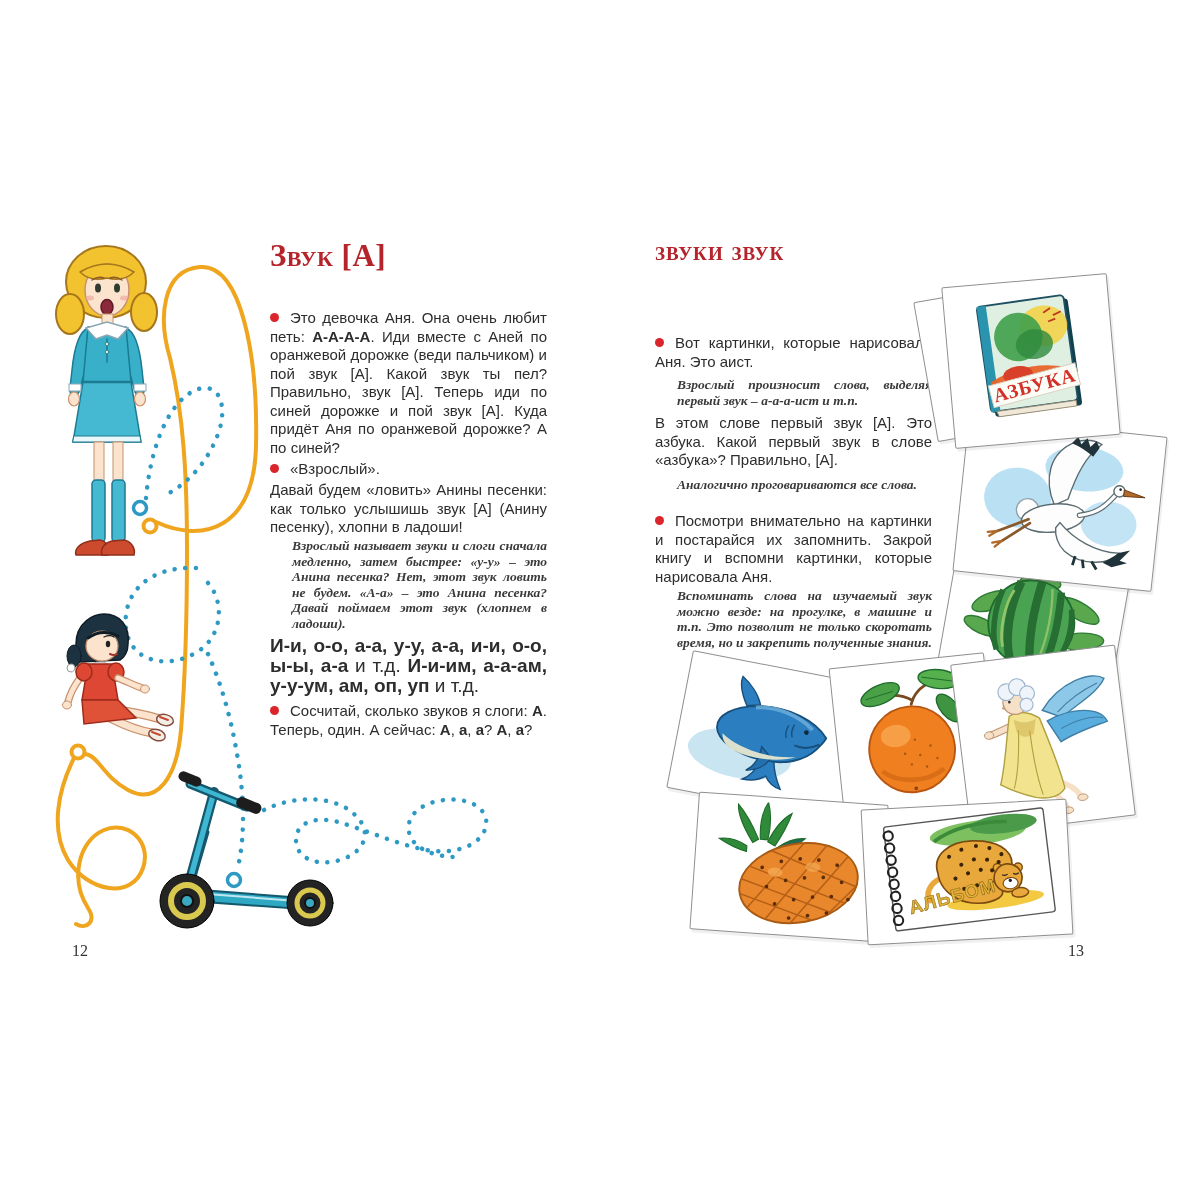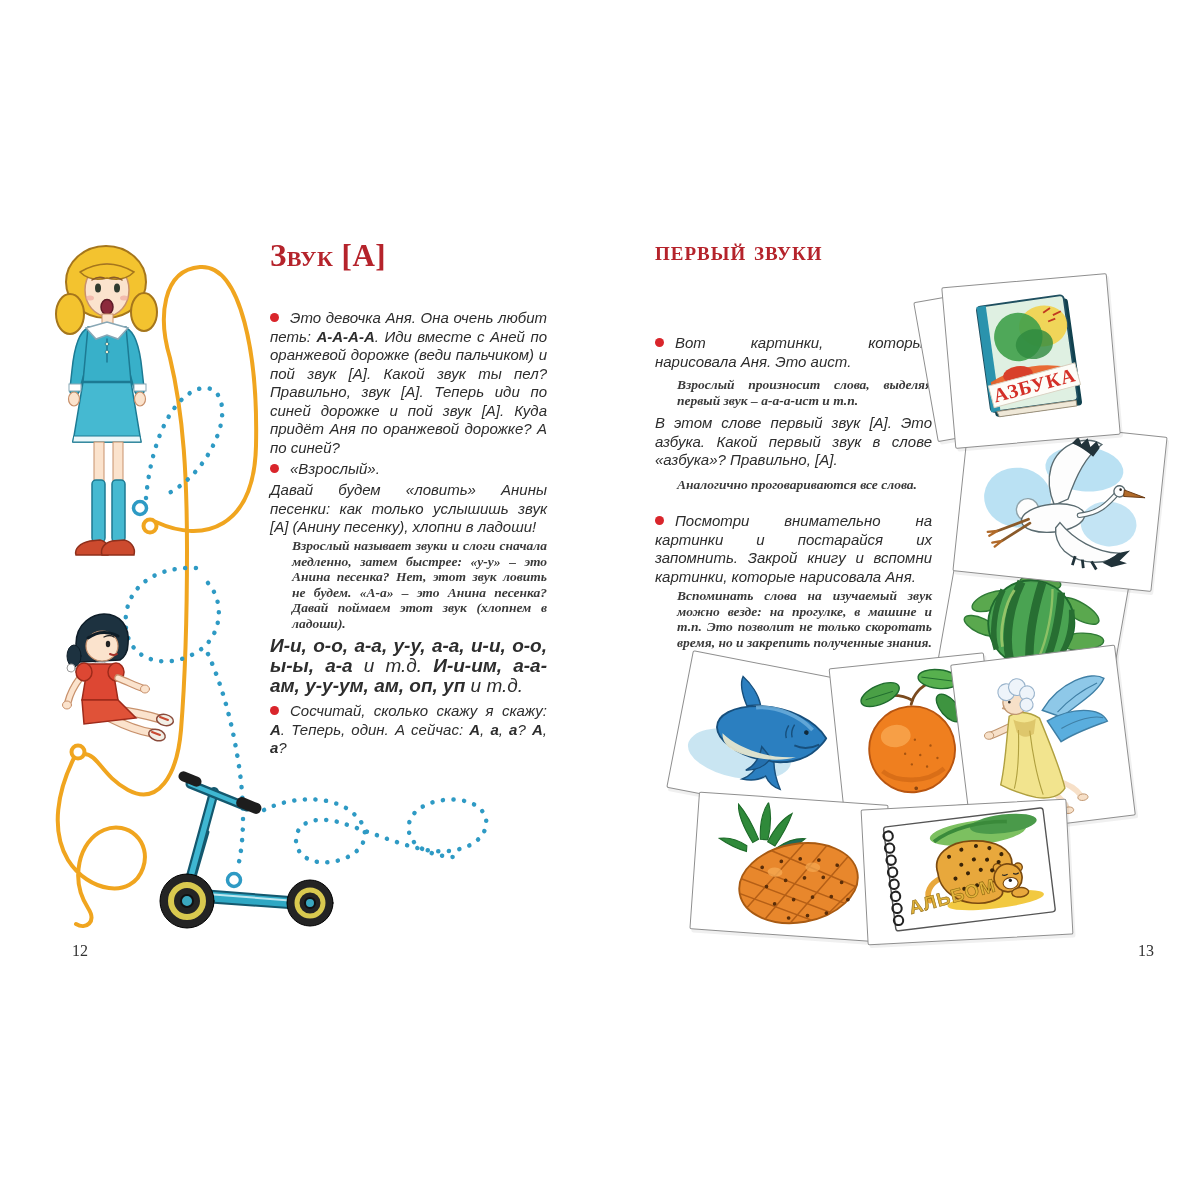--- a/index.html
+++ b/index.html
@@ -2,30 +2,30 @@
 <html><head>
 <meta charset="utf-8">
 <style>
   html,body{margin:0;padding:0;background:#fff;}
   #canvas{position:relative;width:1200px;height:1004px;background:#ffffff;overflow:hidden;
           font-family:"Liberation Sans",sans-serif;color:#2d2d2d;}
   .title{position:absolute;font-family:"Liberation Serif",serif;font-weight:bold;color:#b5232b;
          font-variant:small-caps;letter-spacing:.5px;margin:0;}
   #left-title{left:270px;top:238px;font-size:31px;}
   #right-title{left:655px;top:234px;font-size:27px;line-height:35px;letter-spacing:1px;}
-  .para{position:absolute;width:277px;font-size:15px;line-height:18.5px;text-align:justify;margin:0;font-style:italic;}
+  .para{position:absolute;width:277px;font-size:15px;line-height:18.5px;text-align:justify;margin:0;}
   .Lcol{left:270px;} .Rcol{left:655px;}
   .para b{font-weight:bold;}
   .dot{display:inline-block;width:9px;height:9px;border-radius:50%;background:#d9252b;
        margin-right:11px;position:relative;top:-1px;}
   .note{font-family:"Liberation Serif",serif;font-style:italic;font-weight:600;font-size:13.5px;
         line-height:15.5px;color:#3a3a3a;width:255px;margin-left:22px;}
   .syll{font-size:19px;line-height:20px;}
   .pageno{position:absolute;top:942px;font-family:"Liberation Serif",serif;font-size:16px;color:#333;}
-  #pageno-12{left:72px;} #pageno-13{left:1138px;}
+  #pageno-12{left:72px;} #pageno-13{left:1068px;}
   .ill{position:absolute;}
   .card{position:absolute;background:#fff;border:1.6px solid #8f8f8f;border-radius:2px;
         box-shadow:2px 3px 0 rgba(60,60,60,.08);display:flex;align-items:center;justify-content:center;}
   .card svg{width:94%;height:92%;}
 </style>
 </head>
 <body>
 
 <div id="canvas">
 
@@ -142,29 +142,29 @@
       </g>
     </svg>
 
     <h1 class="title" id="left-title">Звук [А]</h1>
 
     <p class="para Lcol" style="top:309px"><span class="dot"></span><span><span>Это девочка Аня. Она очень любит петь: </span><b>А-А-А-А</b><span>. Иди вместе с Аней по оранжевой дорожке (веди пальчиком) и пой звук [А]. Какой звук ты пел? Правильно, звук [А]. Теперь иди по синей дорожке и пой звук [А]. Куда придёт Аня по оранжевой дорожке? А по синей?</span></span></p>
     <p class="para Lcol" style="top:460px"><span class="dot"></span><span><span>«Взрослый».</span></span></p>
     <p class="para Lcol" style="top:481px"><span><span>Давай будем «ловить» Анины песенки: как только услышишь звук [А] (Анину песенку), хлопни в ладоши!</span></span></p>
     <p class="para note Lcol" style="top:538px"><span><span>Взрослый называет звуки и слоги сначала медленно, затем быстрее: «у-у» – это Анина песенка? Нет, этот звук ловить не будем. «А-а» – это Анина песенка? Давай поймаем этот звук (хлопнем в ладоши).</span></span></p>
     <p class="para syll Lcol" style="top:636px"><span><b>И-и, о-о, а-а, у-у, а-а, и-и, о-о, ы-ы, а-а</b><span> и т.д. </span><b>И-и-им, а-а-ам, у-у-ум, ам, оп, уп</b><span> и т.д.</span></span></p>
-    <p class="para Lcol" style="top:702px"><span class="dot"></span><span><span>Сосчитай, сколько скажу я скажу: </span><b>А</b><span>. Теперь, один. А сейчас: </span><b>А</b><span>, </span><b>а</b><span>, </span><b>а</b><span>? </span><b>А</b><span>, </span><b>а</b><span>?</span></span></p>
+    <p class="para Lcol" style="top:702px"><span class="dot"></span><span><span>Сосчитай, сколько звуков я слоги: </span><b>А</b><span>. Теперь, один. А сейчас: </span><b>А</b><span>, </span><b>а</b><span>, </span><b>а</b><span>? </span><b>А</b><span>, </span><b>а</b><span>?</span></span></p>
 
     <div class="pageno" id="pageno-12">12</div>
   </section>
 
   <section>
 
     <h1 class="title" id="right-title">
-      <span style="display:block">первый звуки</span>
+      <span style="display:block">звуки звук</span>
     </h1>
 
     <p class="para Rcol" style="top:334px"><span class="dot"></span><span><span>Вот картинки, которые нарисовала Аня. Это аист.</span></span></p>
     <p class="para note Rcol" style="top:377px"><span><span>Взрослый произносит слова, выделяя первый звук – а-а-а-ист и т.п.</span></span></p>
     <p class="para Rcol" style="top:414px"><span><span>В этом слове первый звук [А]. Это азбука. Какой первый звук в слове «азбука»? Правильно, [А].</span></span></p>
     <p class="para note Rcol" style="top:477px"><span><span>Аналогично проговариваются все слова.</span></span></p>
     <p class="para Rcol" style="top:512px"><span class="dot"></span><span><span>Посмотри внимательно на картинки и постарайся их запомнить. Закрой книгу и вспомни картинки, которые нарисовала Аня.</span></span></p>
     <p class="para note Rcol" style="top:588px"><span><span>Вспоминать слова на изучаемый звук можно везде: на прогулке, в машине и т.п. Это позволит не только скоротать время, но и закрепить полученные знания.</span></span></p>
 
     <div class="card" style="left:925px;top:295px;width:70px;height:140px;transform:rotate(-10deg);z-index:0"></div>

